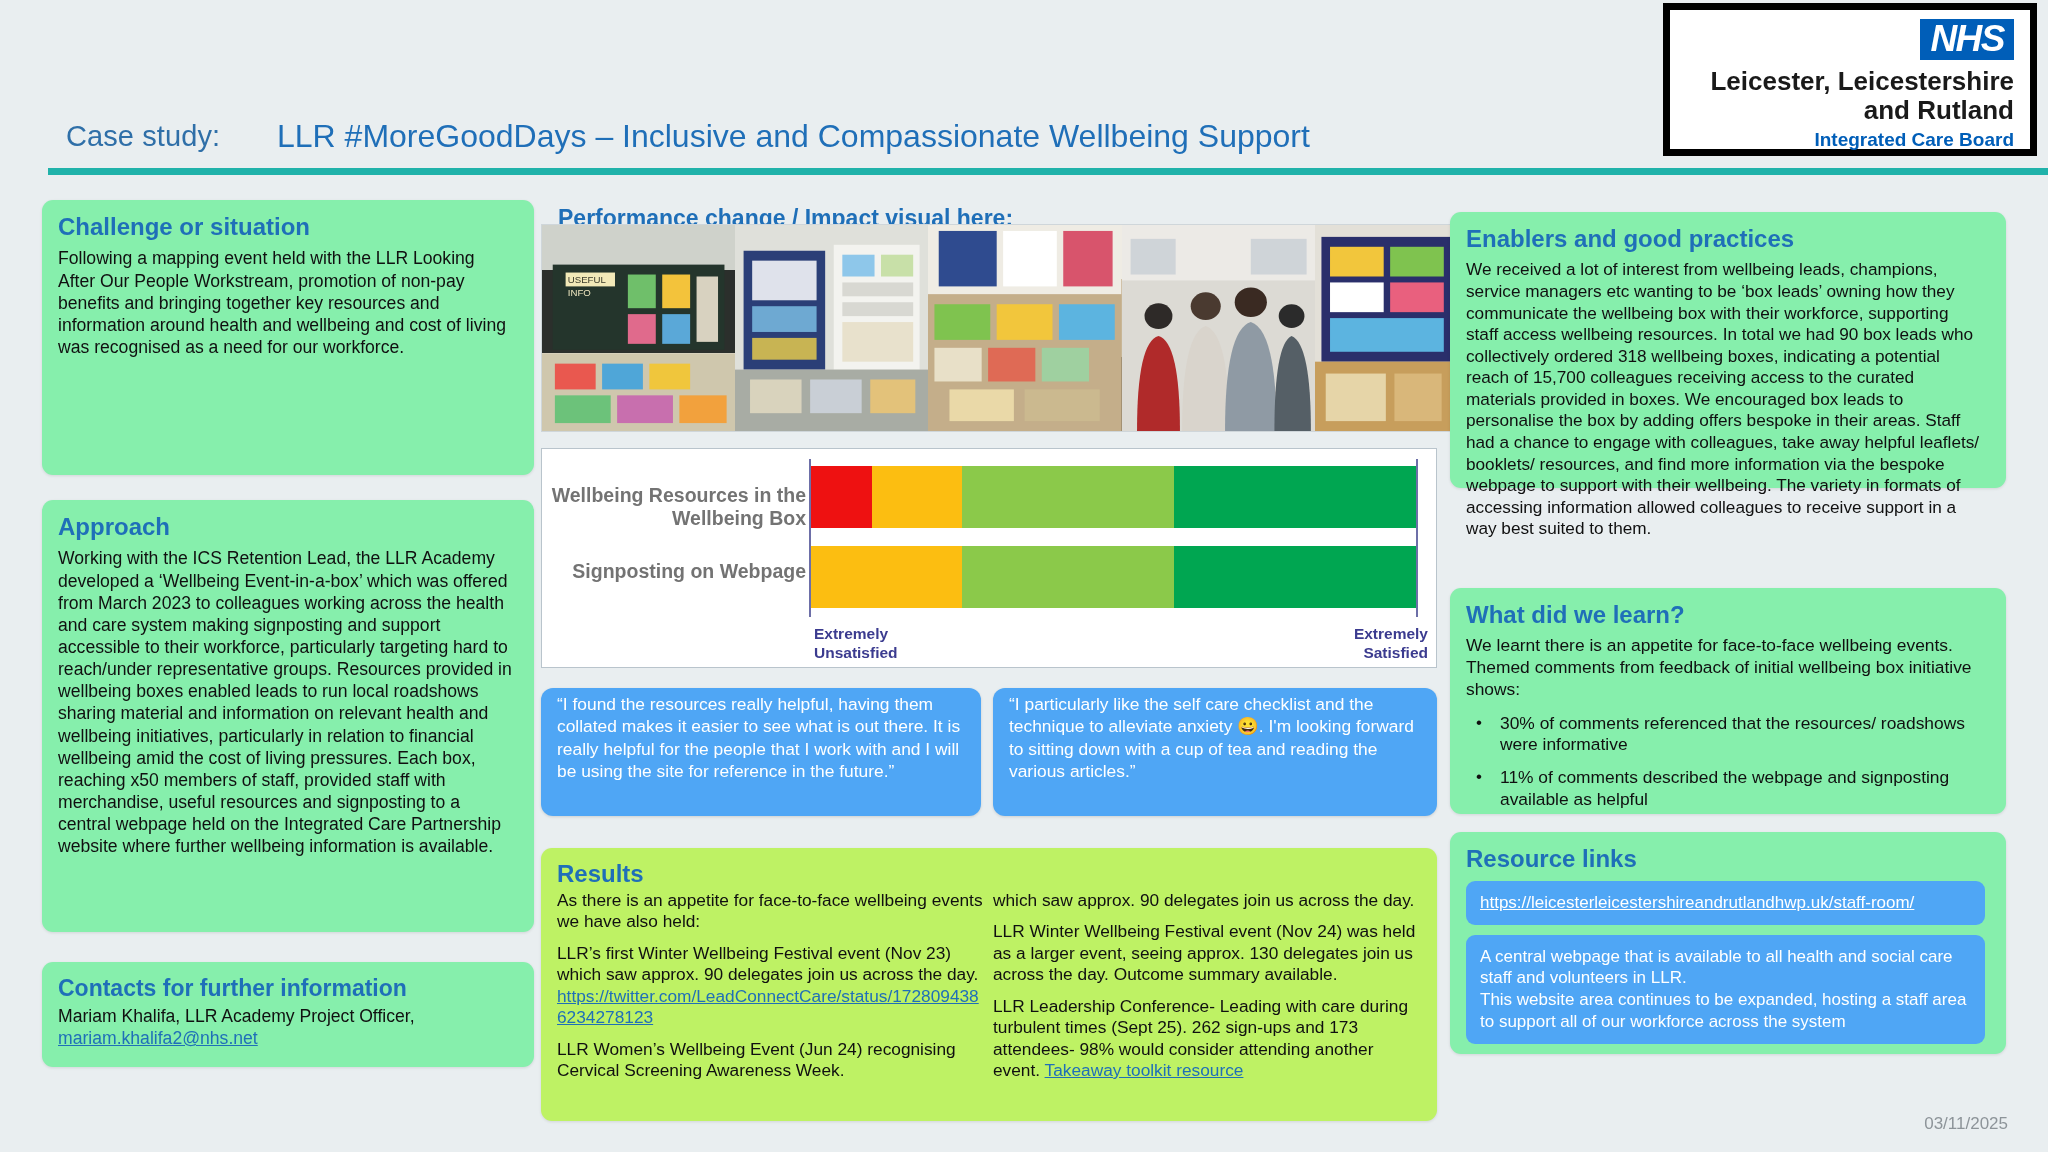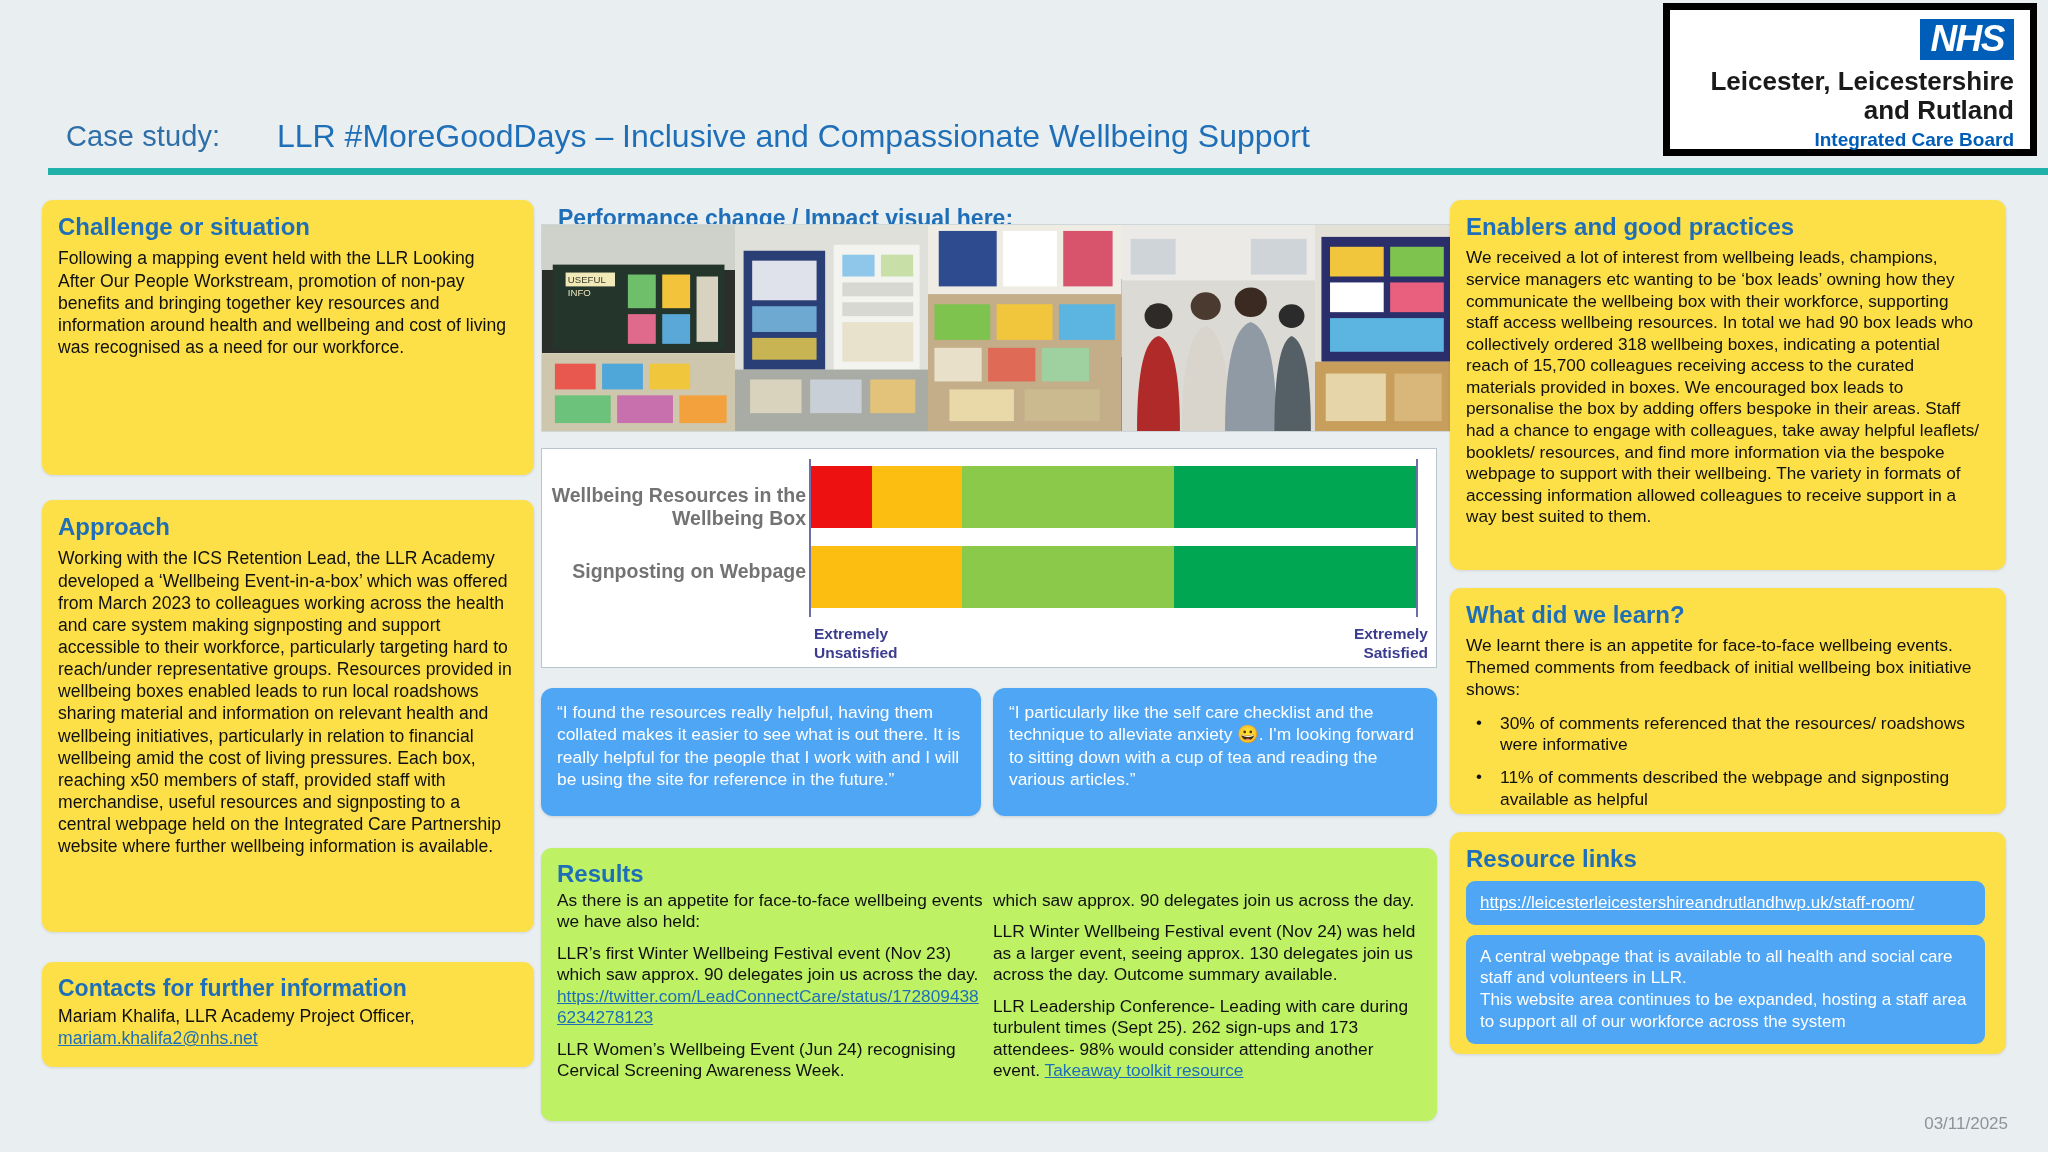--- a/index.html
+++ b/index.html
@@ -41,21 +41,21 @@
   .nhs-org {
     color: #1a1a1a; font-weight: bold; font-size: 26px; line-height: 1.12;
     text-align: right; margin-top: 7px; white-space: pre-line;
   }
   .nhs-sub {
     color: #005eb8; font-weight: bold; font-size: 19px; text-align: right; margin-top: 4px;
   }
 
   
   .card {
-    position: absolute; background: #fde047; border-radius: 11px;
+    position: absolute; background: #86efac; border-radius: 11px;
     box-shadow: 0 1px 3px rgba(0,0,0,0.10);
     padding: 14px 21px 14px 16px;
   }
   .card h2 {
     color: #1f6fb8; font-size: 24px; font-weight: bold;
     margin: 0 0 7px 0; line-height: 1.1;
   }
   .card p, .card li {
     color: #101010; font-size: 17.6px; line-height: 1.26;
   }
@@ -117,42 +117,42 @@
     position: absolute; color: #3b3b8f; font-weight: bold; font-size: 15.5px;
     line-height: 1.2;
   }
   #anchor-left  { left: 272px; top: 176px; }
   #anchor-right { right: 8px; top: 176px; text-align: right; }
 
   
   .quote {
     position: absolute; background: #4fa6f5; border-radius: 12px;
     color: #ffffff; font-size: 17.4px; line-height: 1.29;
-    padding: 13px 16px 13px 16px;
+    padding: 5px 16px 13px 16px;
     box-shadow: 0 1px 3px rgba(0,0,0,0.13);
   }
   #quote-1 { left: 541px; top: 688px; width: 440px; height: 128px; }
   #quote-2 { left: 993px; top: 688px; width: 444px; height: 128px; }
 
   
   #card-results {
     position: absolute; left: 541px; top: 848px; width: 896px; height: 273px;
     background: #bef264; border-radius: 11px; box-shadow: 0 1px 3px rgba(0,0,0,0.10);
     padding: 12px 14px 10px 16px;
   }
   #card-results h2 { color:#1f6fb8; font-size: 24px; font-weight: bold; margin-bottom: 2px; }
   .results-cols { display: flex; gap: 6px; }
   .results-col { width: 430px; }
   .results-col p { font-size: 17.3px; color: #101010; line-height: 1.24; }
   .results-col p + p { margin-top: 10px; }
   .tight { margin-top: 0 !important; }
   .rlink { color:#1f6fb8; text-decoration: underline; word-break: break-all; }
 
   
-  #card-enablers { left: 1450px; top: 200px; width: 556px; height: 370px; }
+  #card-enablers { left: 1450px; top: 212px; width: 556px; height: 276px; }
   #card-enablers p { font-size: 17.2px; line-height: 1.255; }
   #card-learn    { left: 1450px; top: 588px; width: 556px; height: 226px; }
   #card-learn p  { font-size: 17.4px; line-height: 1.25; }
   .bullets { margin: 12px 0 0 4px; list-style: none; }
   .bullets li {
     position: relative; padding-left: 30px; font-size: 17.4px; line-height: 1.25;
     margin-bottom: 11px;
   }
   .bullets li::before {
     content: "\2022"; position: absolute; left: 6px; top: -1px; font-size: 17px; color:#101010;

